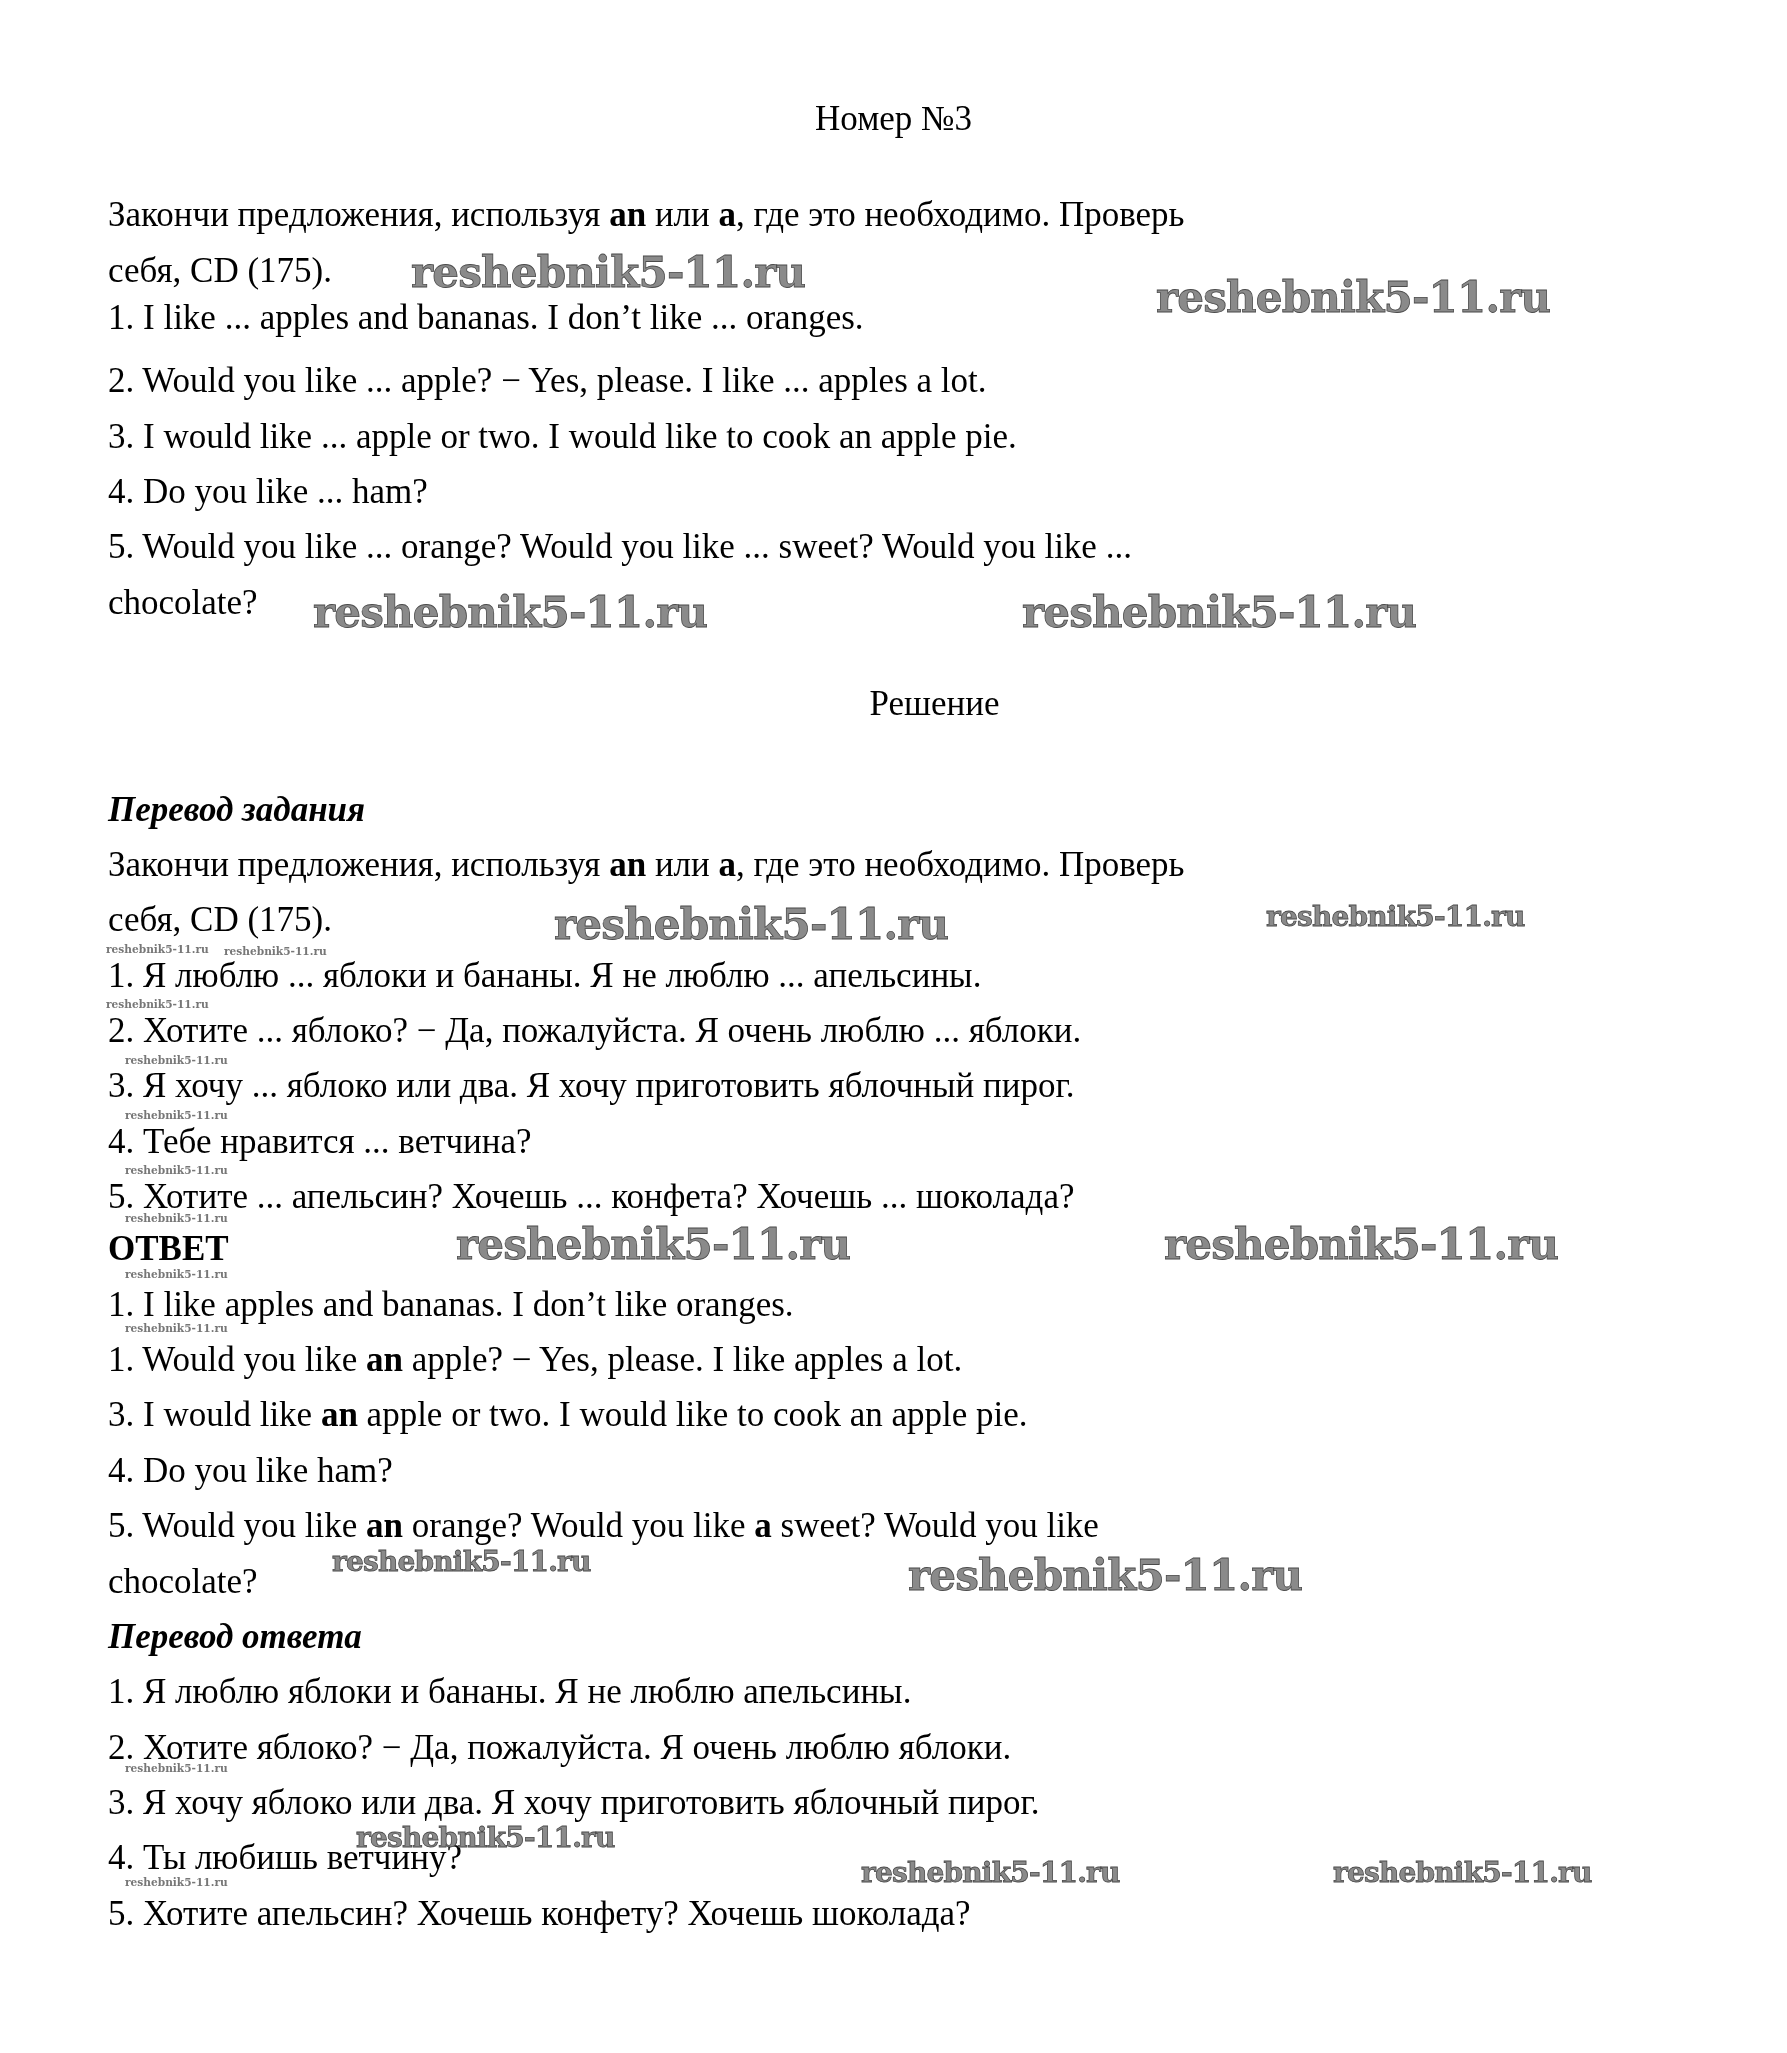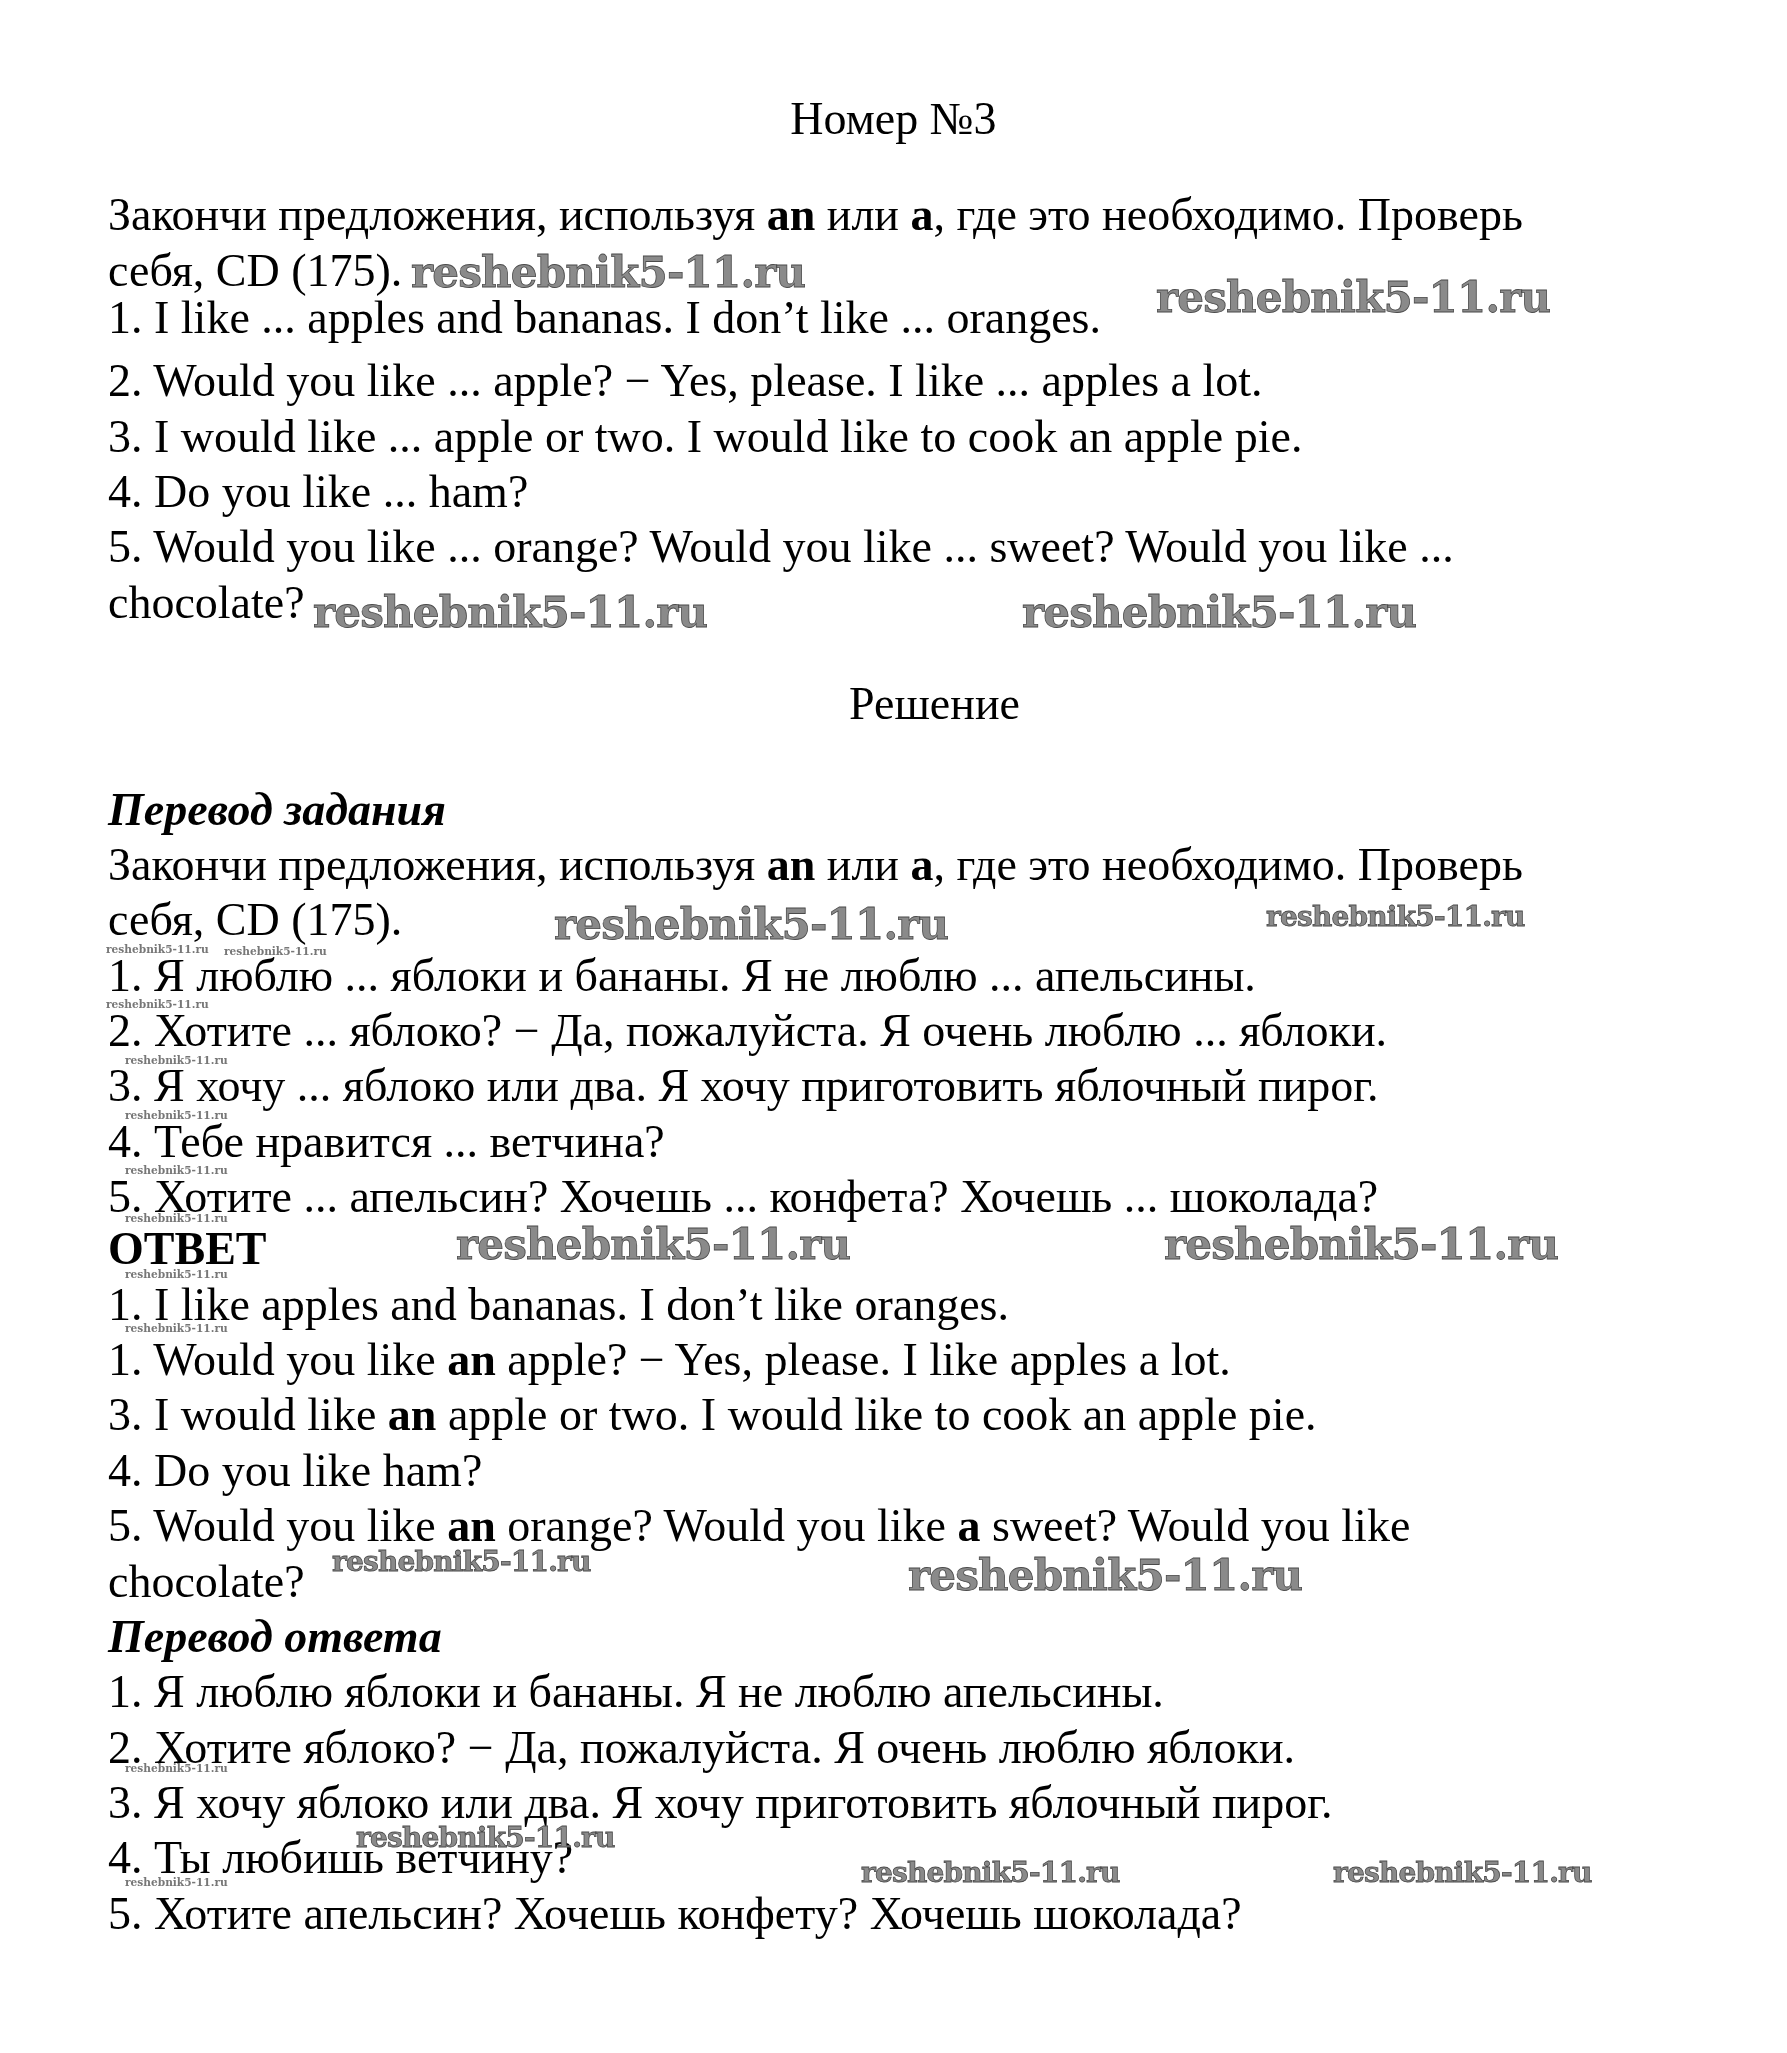--- a/index.html
+++ b/index.html
@@ -1,18 +1,18 @@
 <!DOCTYPE html>
 <html style="font-size:13px"><head>
 <meta charset="utf-8">
 <style>
   html, body { margin:0; padding:0; background:#ffffff; }
   body { width:1787px; height:2053px; position:relative; overflow:hidden;
          font-family:"Liberation Serif", serif; color:#000; }
-  .line { position:absolute; left:108px; font-size:46px; line-height:55px; white-space:nowrap; }
+  .line { position:absolute; left:108px; font-size:35px; line-height:55px; white-space:nowrap; }
   .center { left:0; width:1787px; text-align:center; }
   .bold { font-weight:bold;text-align:center; }
   .ital-bold { font-weight:bold; font-style:italic; }
   .wm { position:absolute; font-family:"DejaVu Serif", serif; font-weight:bold;
         color:#8a8a8a; white-space:nowrap; letter-spacing:-0.8px;
         -webkit-text-stroke:0.8px #4a4a4a; }
   .wm.big { font-size:42px; }
   .wm.mid { font-size:28px; }
   .wm.tiny { font-size:10.6px; -webkit-text-stroke:0; color:#777; letter-spacing:0; }
 </style>

